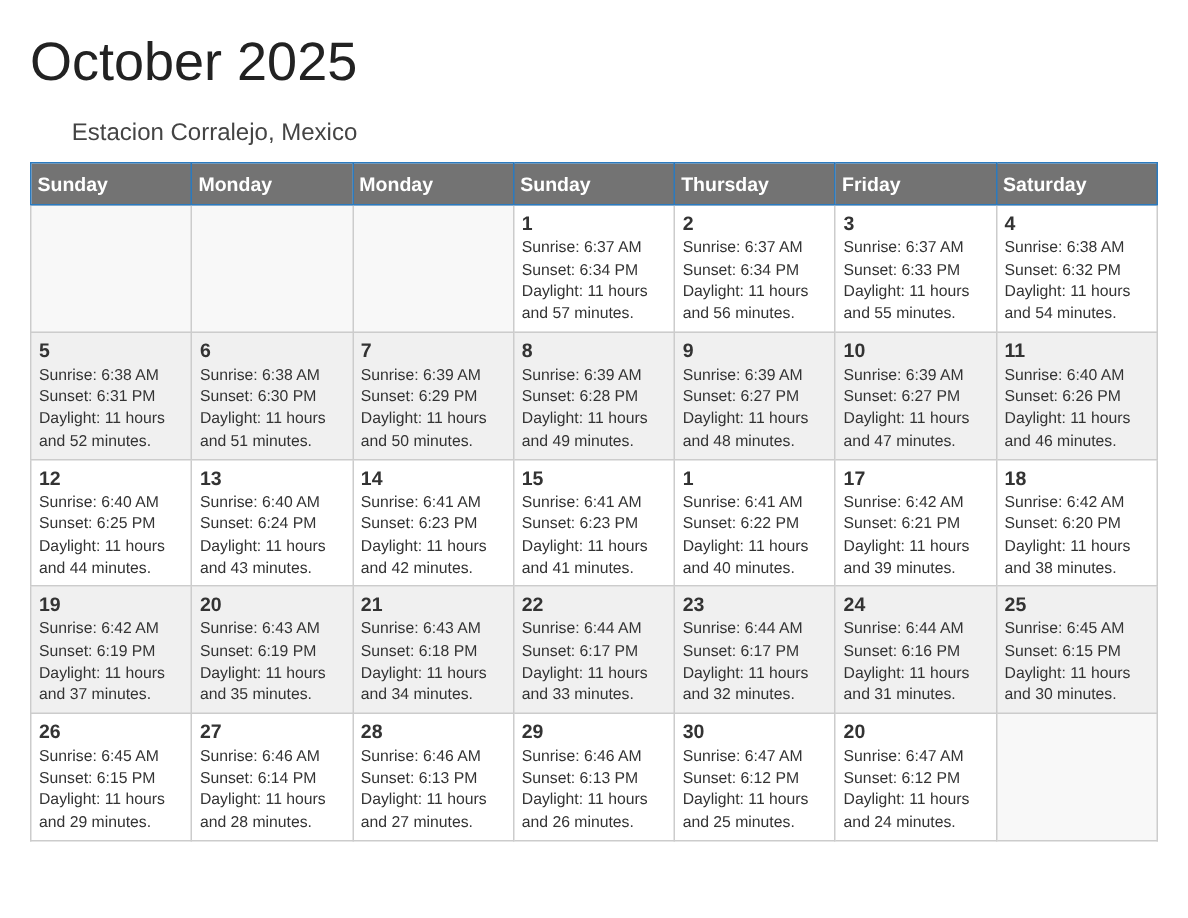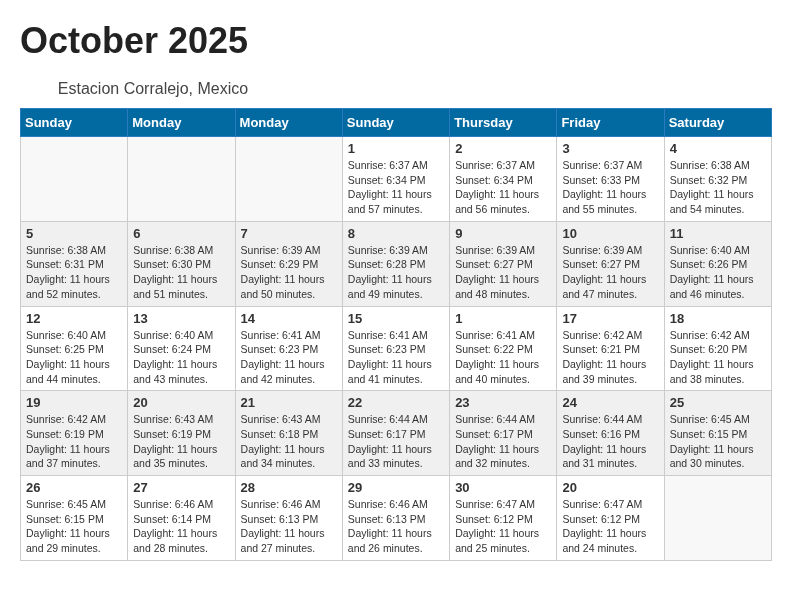--- a/index.html
+++ b/index.html
@@ -38,34 +38,34 @@
     .logo-icon {
       width: 30px;
       height: 30px;
       margin-right: 4px;
     }
     .title-block {
       text-align: right;
     }
     .month-title {
       font-size: 36px;
-      font-weight: bold;
+      font-weight: normal;
       color: #222;
     }
     .subtitle {
       font-size: 16px;
       color: #444;
       margin-top: 18px;
     }
     .calendar {
       width: 100%;
       border-collapse: collapse;
     }
     .calendar th {
-      background-color: #0369a1;
+      background-color: #737373;
       color: #fff;
       font-size: 13px;
       font-weight: bold;
       padding: 6px 4px;
       text-align: left;
       border: 1px solid #2a7abf;
     }
     .calendar td {
       vertical-align: top;
       border: 1px solid #ccc;

